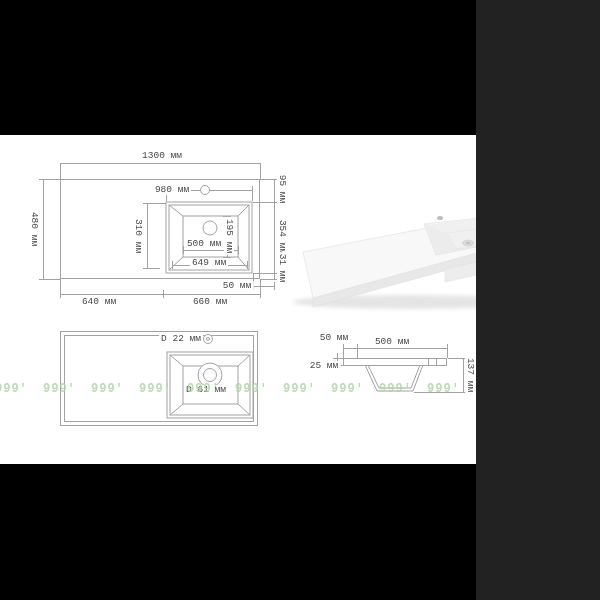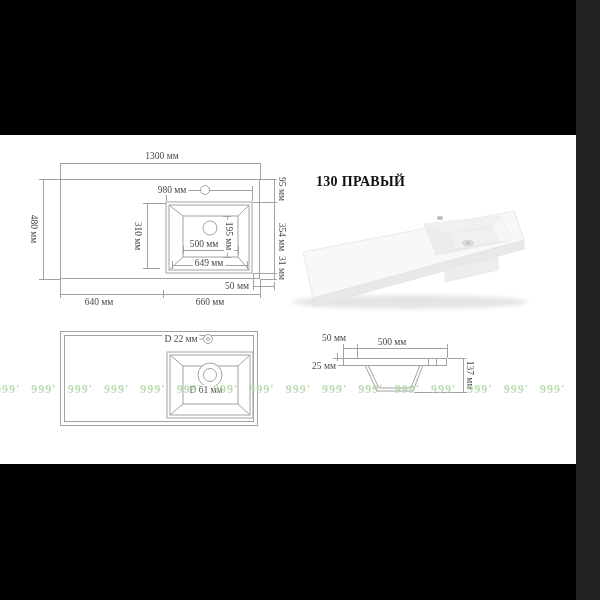--- a/index.html
+++ b/index.html
@@ -1,17 +1,17 @@
 <!DOCTYPE html>
 <html><head>
 <meta charset="utf-8">
 <style>
   html,body{margin:0;padding:0;background:#222}
-  .stage{position:relative;width:576px;height:600px;background:#fff;overflow:hidden;
-         font-family:Liberation Serif, serif}
+  .stage{position:relative;width:476px;height:600px;background:#fff;overflow:hidden;
+         font-family:Liberation Mono, monospace}
   .bar{position:absolute;left:0;width:600px;background:#000;z-index:5}
   .hl{position:absolute;height:1px;background:#a2a2a2;z-index:1}
   .vl{position:absolute;width:1px;background:#a2a2a2;z-index:1}
   .box{position:absolute;border:1px solid #a2a2a2;box-sizing:border-box;z-index:1;background:transparent}
   .lbl{position:absolute;z-index:3;font-size:9.5px;line-height:10px;color:#4a4a4a;background:#fff;
        padding:0 2px;white-space:nowrap;transform:translate(-50%,-50%)}
   .rot{transform:translate(-50%,-50%) rotate(90deg)}
   .svgabs{position:absolute;z-index:2;overflow:visible}
   .title{position:absolute;z-index:3;font-weight:bold;font-size:14px;color:#101010;letter-spacing:.3px}
   .note{position:absolute;z-index:3;font-style:italic;font-size:10.5px;color:#333;
@@ -102,21 +102,20 @@
   <div class="hl" style="left:270px;top:273px;width:8px"></div>
   <div class="hl" style="left:270px;top:279px;width:8px"></div>
   <div class="hl" style="left:260px;top:179px;width:18px"></div>
   <div class="hl" style="left:253px;top:202px;width:25px"></div>
   <div class="hl" style="left:253px;top:273px;width:25px"></div>
   <div class="hl" style="left:260px;top:279px;width:18px"></div>
   <div class="lbl rot" style="left:282px;top:189px">95 мм</div>
   <div class="lbl rot" style="left:282px;top:237px">354 мм</div>
   <div class="lbl rot" style="left:282px;top:268px">31 мм</div>
 
-  <div class="title" style="left:316px;top:174px">130 ПРАВЫЙ</div>
 
   <svg class="svgabs" style="left:296px;top:196px" width="300" height="124" viewBox="0 0 300 124">
     <defs>
       <filter id="soft" x="-20%" y="-60%" width="140%" height="220%">
         <feGaussianBlur stdDeviation="2.2"></feGaussianBlur>
       </filter>
     </defs>
     <ellipse cx="114" cy="106" rx="118" ry="7" fill="#000" opacity="0.10" filter="url(#soft)"></ellipse>
     <polygon points="17,102 228,44 228,53 17,111" fill="#e8e8e8" stroke="#dcdcdc" stroke-width="0.5"></polygon>
     <polygon points="218,15 228,44 228,53 218,24" fill="#f0f0f0" stroke="#dfdfdf" stroke-width="0.5"></polygon>

